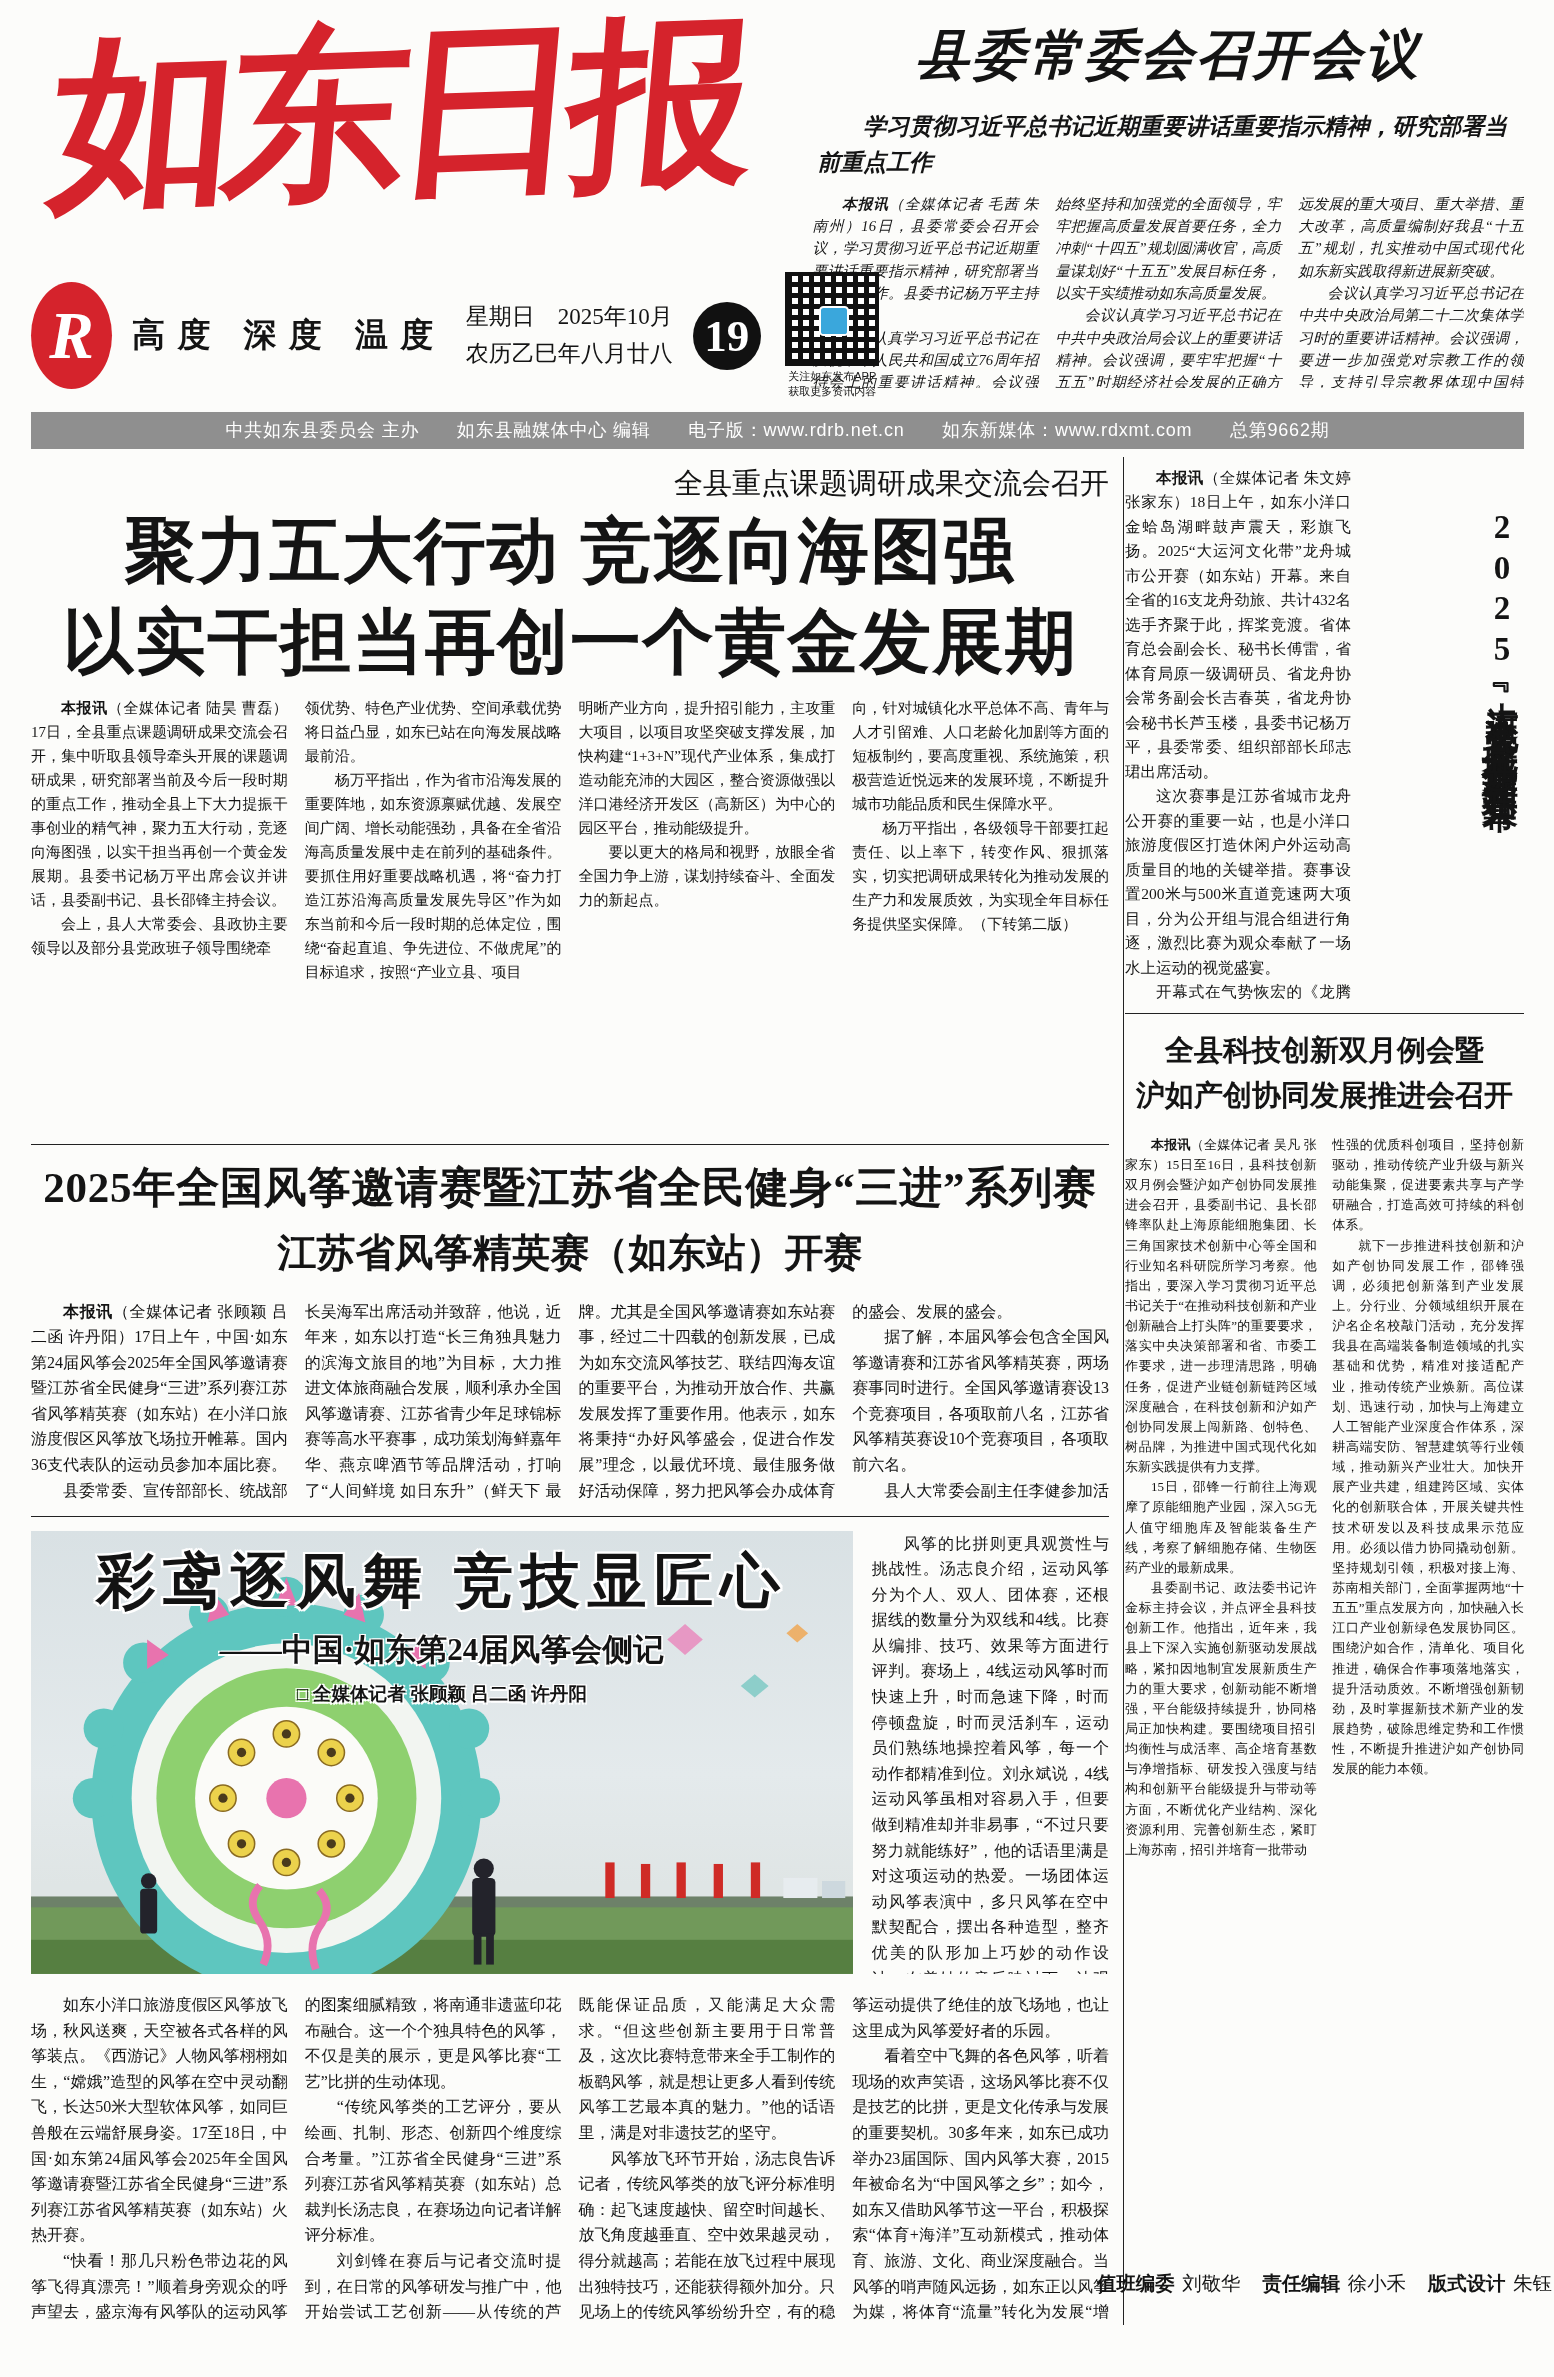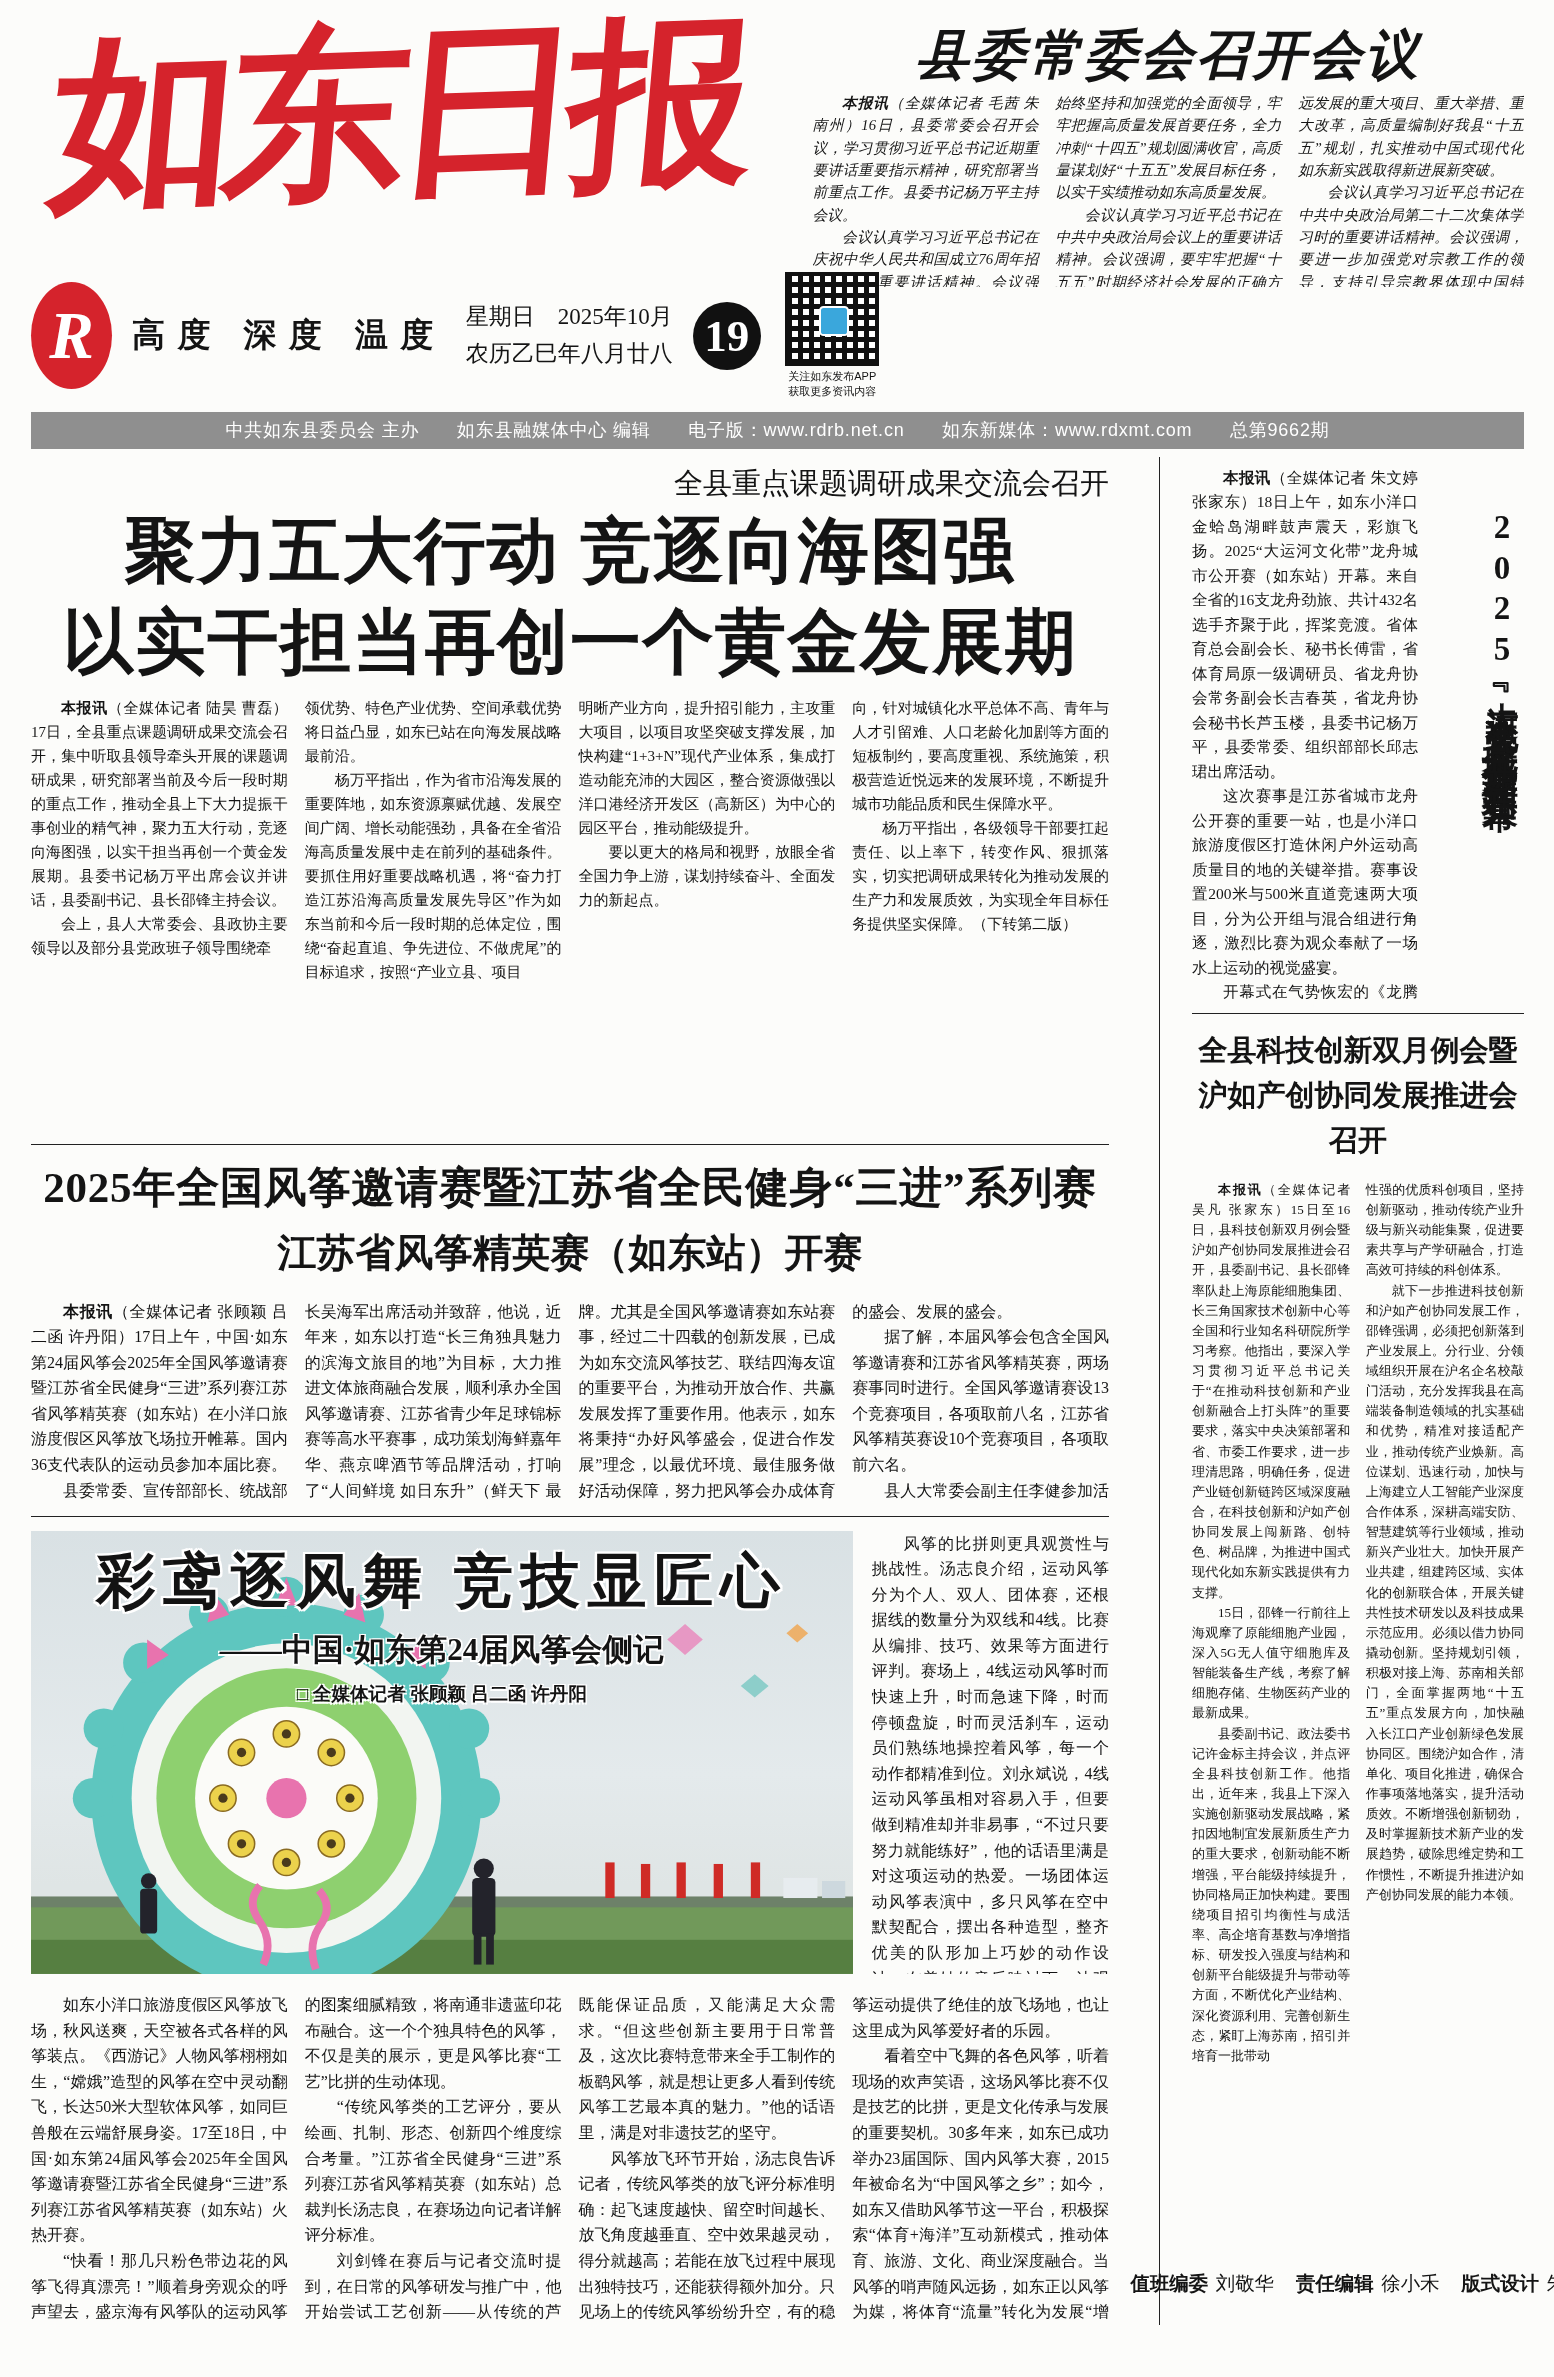--- a/index.html
+++ b/index.html
@@ -34,21 +34,21 @@
   .para{margin:0;text-indent:2em;}
   .noindent{text-indent:0;}
   .lede{font-weight:bold;}
   .tr-cols{font-size:14.7px;line-height:1.52;height:195px;overflow:hidden;}
   
   .infobar{margin:0 31px;height:37px;line-height:37px;background:#8f8f8f;color:#fff;text-align:center;
       font-size:18px;font-family:"Liberation Sans","DejaVu Sans",sans-serif;letter-spacing:0.8px;}
   
   .main{display:flex;padding:0 31px;margin-top:7.7px;}
   .zone-left{width:1078px;flex:none;padding-right:14px;}
-  .zone-right{flex:1;border-left:0.8px solid #222;padding-left:32px;display:flex;flex-direction:column;min-width:0;margin-left:36px;}
+  .zone-right{flex:1;border-left:0.8px solid #222;padding-left:1px;display:flex;flex-direction:column;min-width:0;}
   .kicker{font-size:29px;font-weight:400;margin:7.7px 0 1.5px;text-align:right;}
   .lead-h{font-size:71px;font-weight:900;text-align:center;line-height:1.28;letter-spacing:1.5px;
       font-family:"Liberation Sans","DejaVu Sans",sans-serif;}
   .lead-cols{font-size:15px;line-height:1.6;height:434px;overflow:hidden;margin-top:8px;}
   .hrule{border-top:0.8px solid #222;margin:14px 0;}
   .kite-h1{font-size:43px;font-weight:900;text-align:center;letter-spacing:0.8px;}
   .kite-h2{font-size:39px;font-weight:900;text-align:center;margin-top:9.3px;}
   .kite-cols{font-size:16px;line-height:1.6;height:203px;overflow:hidden;margin-top:18.6px;}
   
   .feature{display:flex;gap:18.6px;margin-top:6.2px;}
@@ -109,20 +109,21 @@
           <div class="qrcap">
             <div>关注如东发布APP</div>
             <div>获取更多资讯内容</div>
           </div>
         </div>
       </div>
     </div>
 
     <div class="tr-article">
       <h1>县委常委会召开会议</h1>
+      <p class="tr-sub">学习贯彻习近平总书记近期重要讲话重要指示精神，研究部署当前重点工作</p>
       <div class="cols tr-cols">
         <div class="col">
           <p class="para"><b class="lede">本报讯</b><span>（全媒体记者 毛茜 朱南州）16日，县委常委会召开会议，学习贯彻习近平总书记近期重要讲话重要指示精神，研究部署当前重点工作。县委书记杨万平主持会议。</span></p>
           <p class="para">会议认真学习习近平总书记在庆祝中华人民共和国成立76周年招待会上的重要讲话精神。会议强调，要继续用好我们党领导人民在长期实践中积累的宝贵历史经验，</p>
         </div>
         <div class="col">
           <p class="para noindent">始终坚持和加强党的全面领导，牢牢把握高质量发展首要任务，全力冲刺“十四五”规划圆满收官，高质量谋划好“十五五”发展目标任务，以实干实绩推动如东高质量发展。</p>
           <p class="para">会议认真学习习近平总书记在中共中央政治局会议上的重要讲话精神。会议强调，要牢牢把握“十五五”时期经济社会发展的正确方向，胸怀“两个大局”、保持战略定力，结合县情特点，深入谋划一批事关长</p>
         </div>
         <div class="col">

